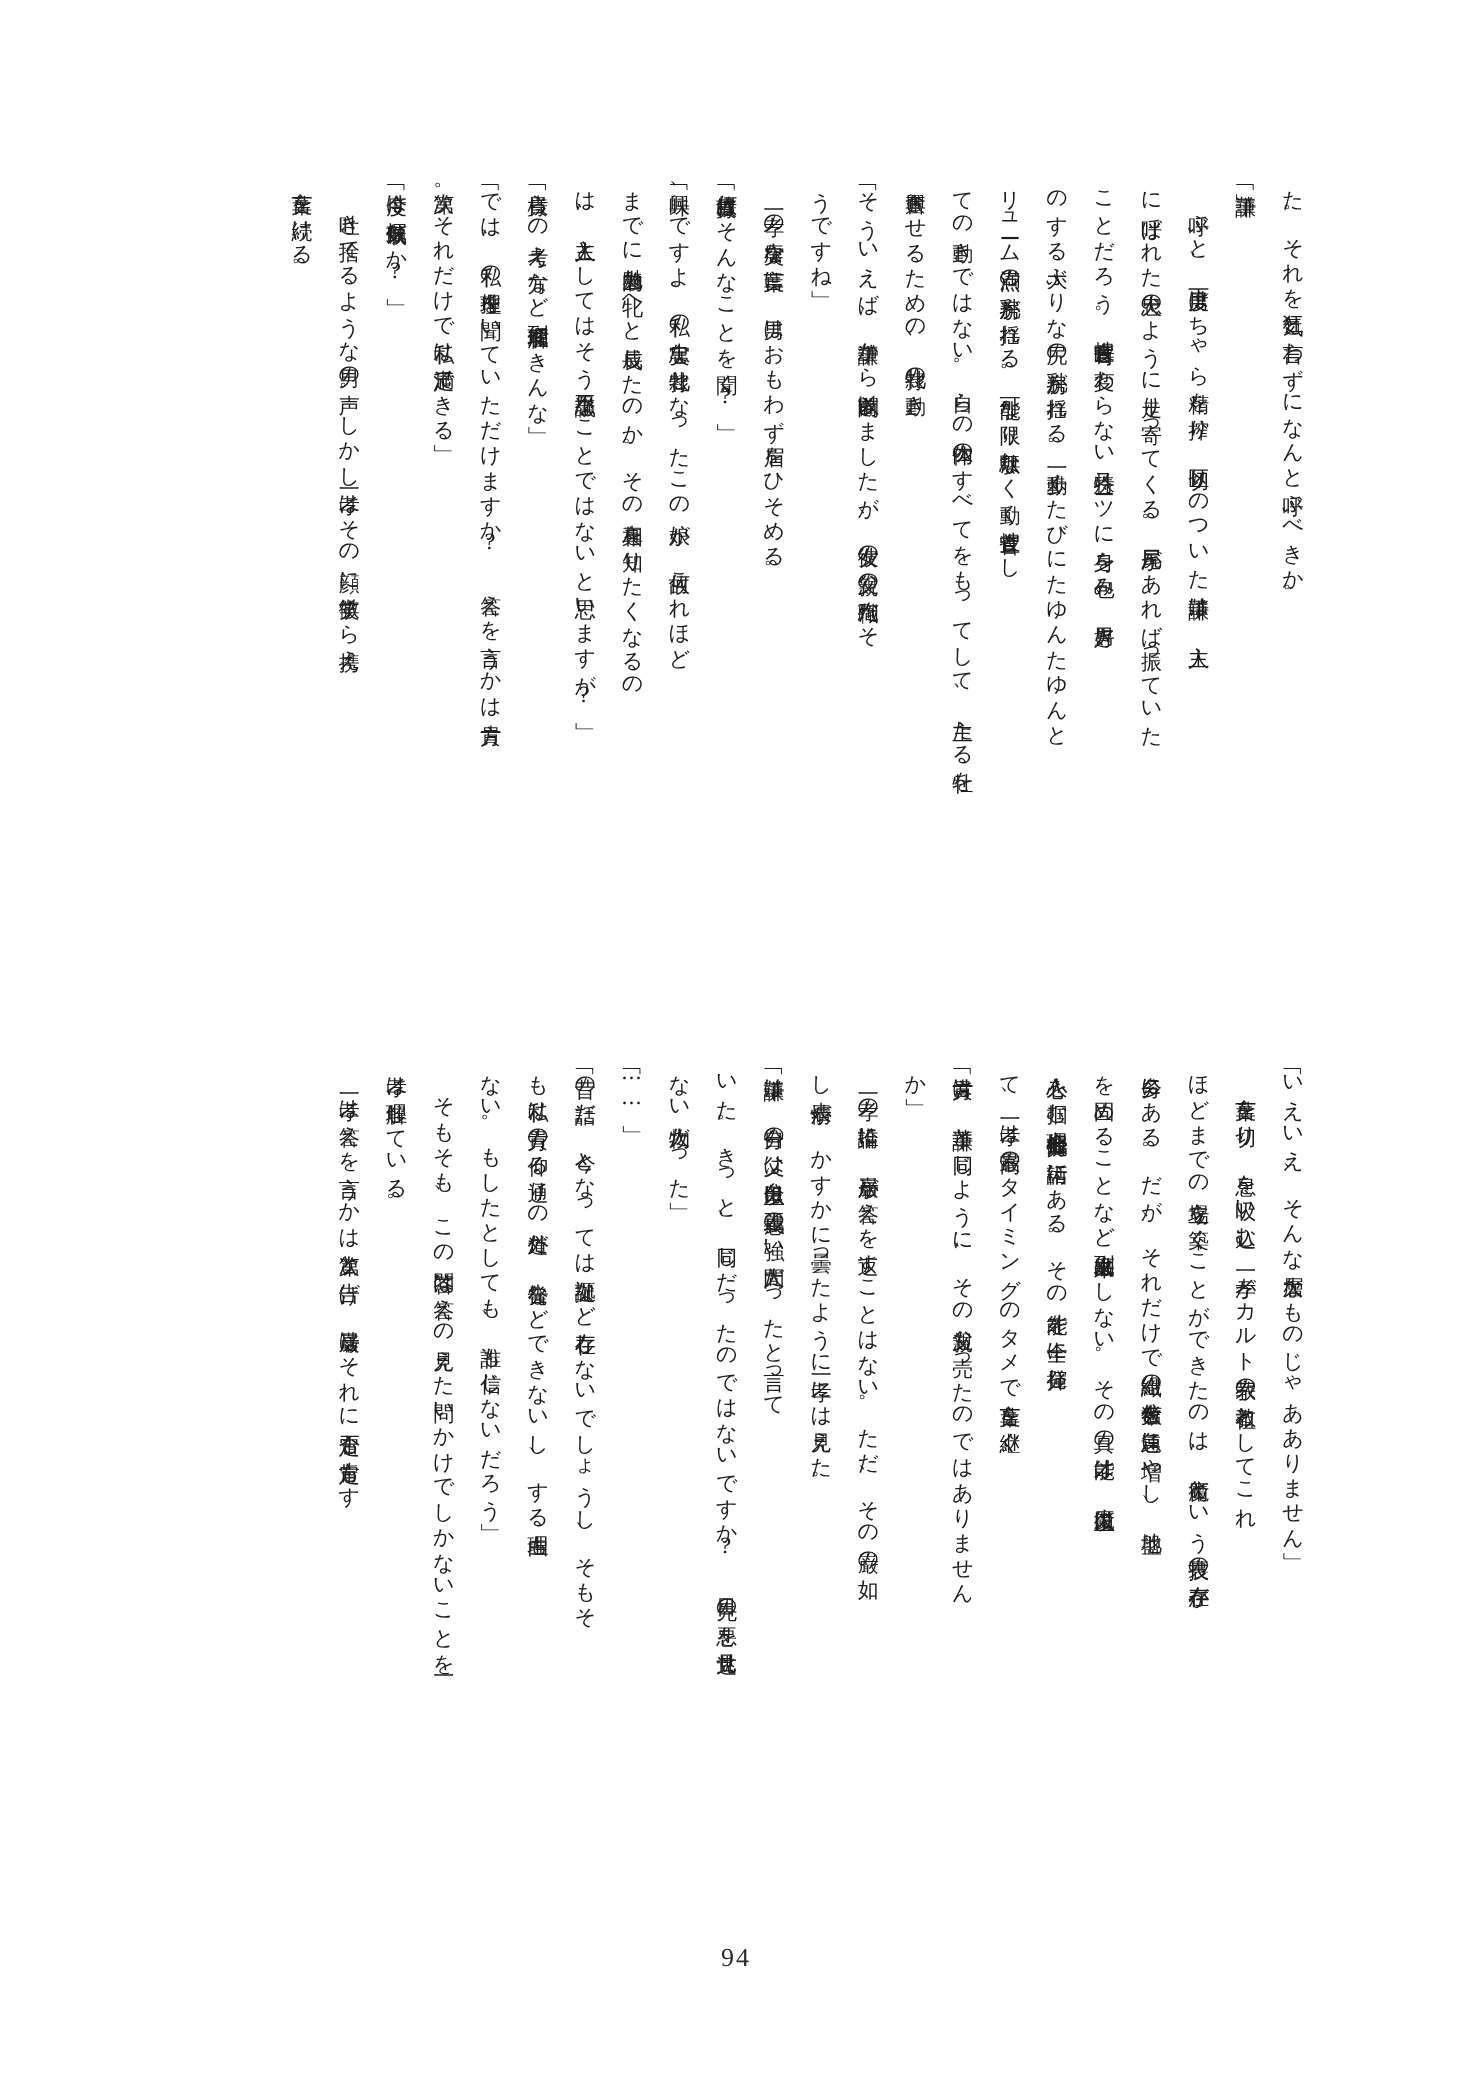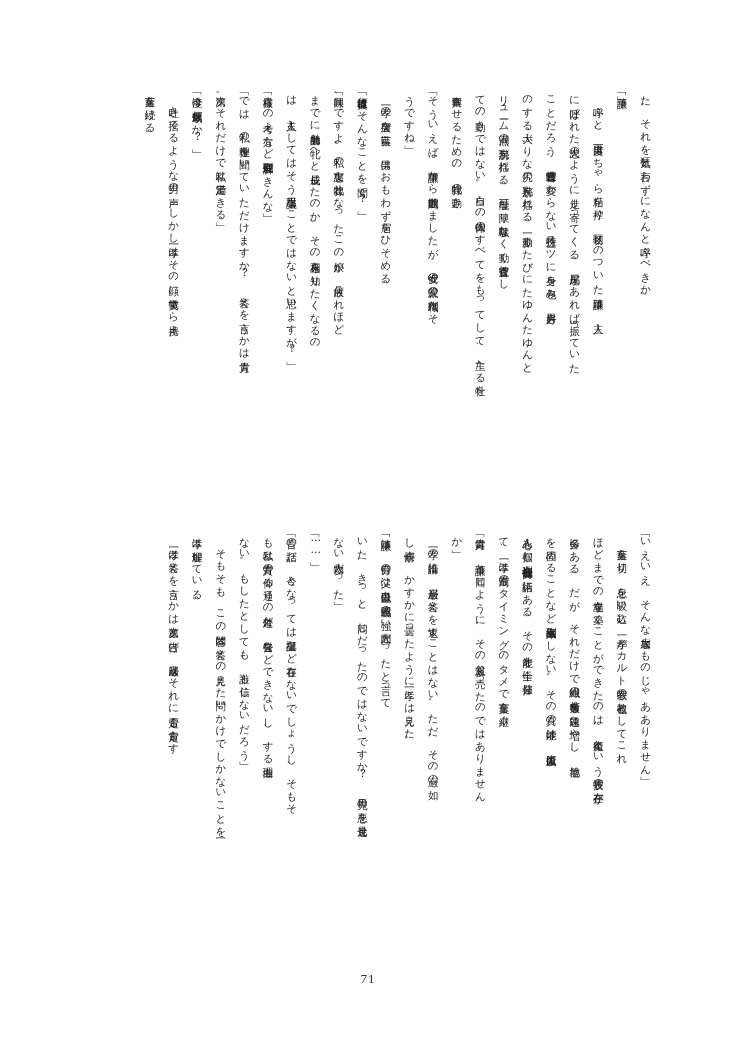--- a/index.html
+++ b/index.html
@@ -115,15 +115,15 @@
       <div class="col vtext">ない人物だった」</div>
       <div class="col vtext">「……」</div>
       <div class="col vtext">「昔の話だ。今となっては証拠など存在しないでしょうし、そもそ</div>
       <div class="col vtext">も私は貴方の仰る通りの外道だ。告発などできないし、する理由も</div>
       <div class="col vtext">ない。もしたとしても、誰も信じないだろう」</div>
       <div class="col vtext">　そもそも、この問答は答えの見えた問いかけでしかないことを一</div>
       <div class="col vtext">孝は理解している。</div>
       <div class="col vtext">　一孝は答えを言うかは次第と告げ、巌居はそれに否定も肯定もす</div>
     </div>
 
-  <div class="page-number">71</div>
+  <div class="page-number">94</div>
 
 </div>
 
 </body></html>

